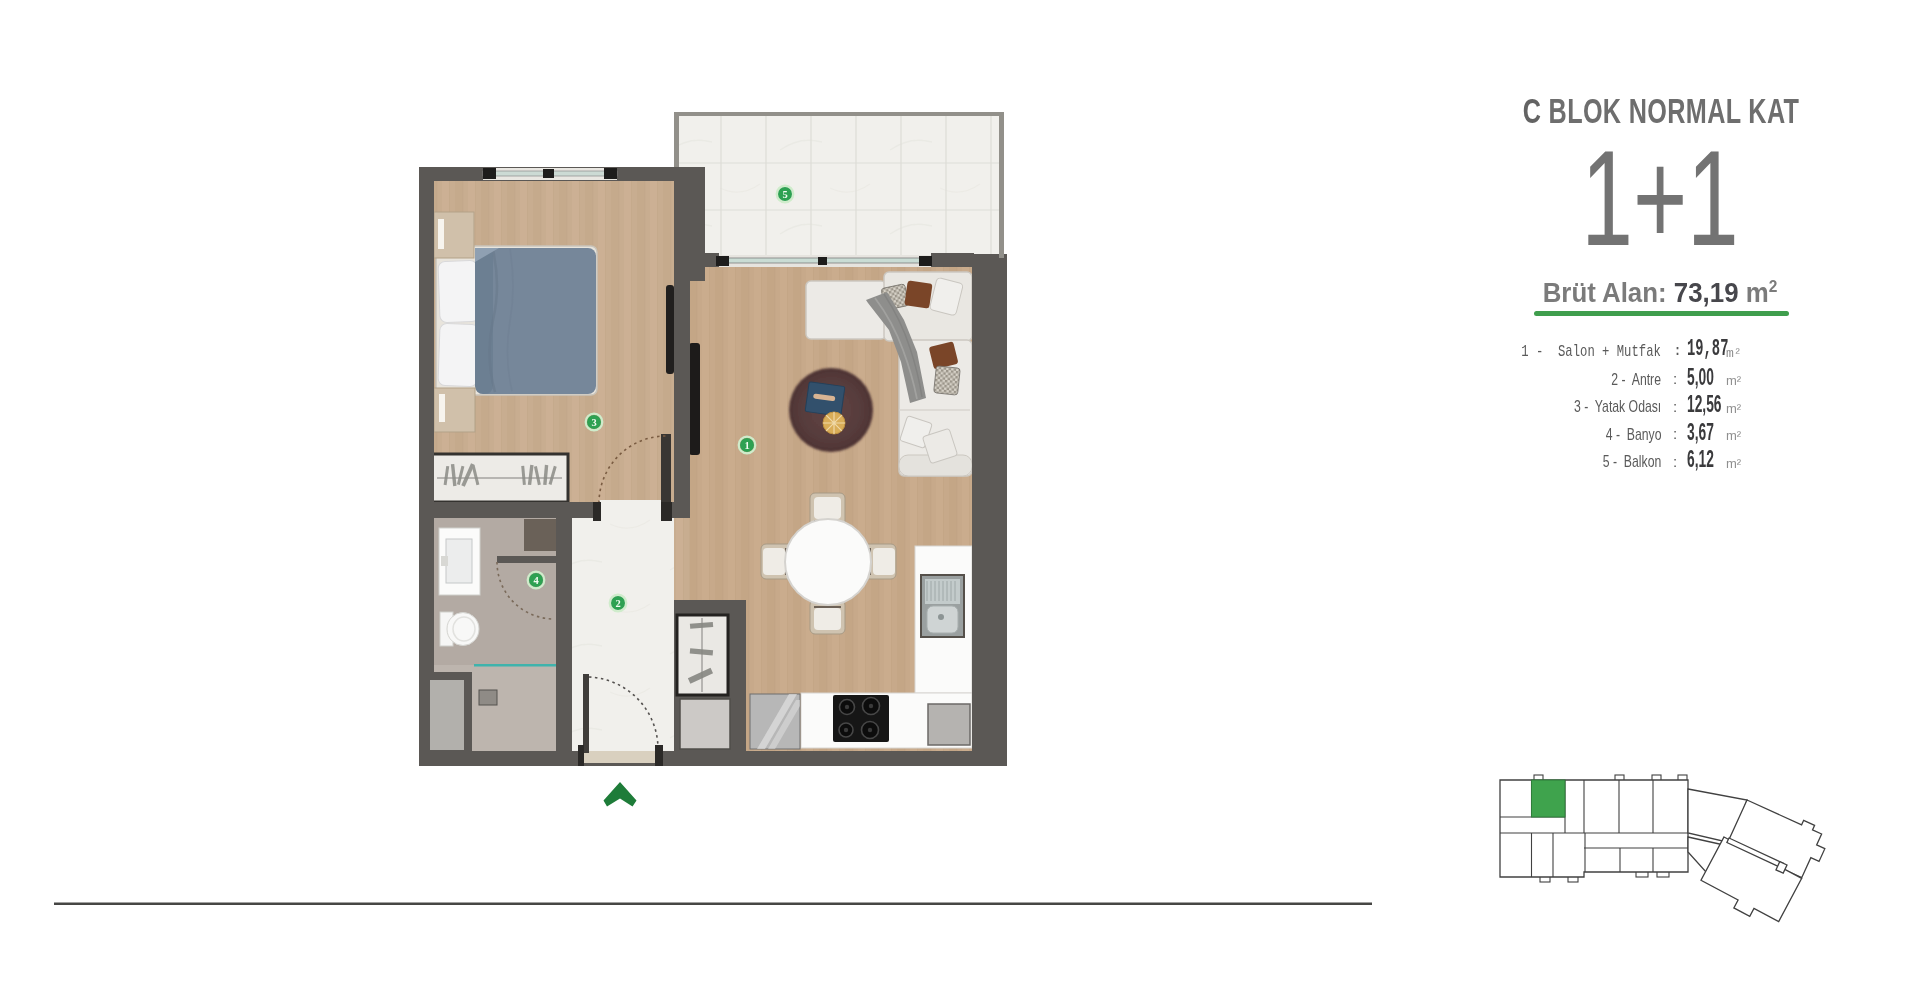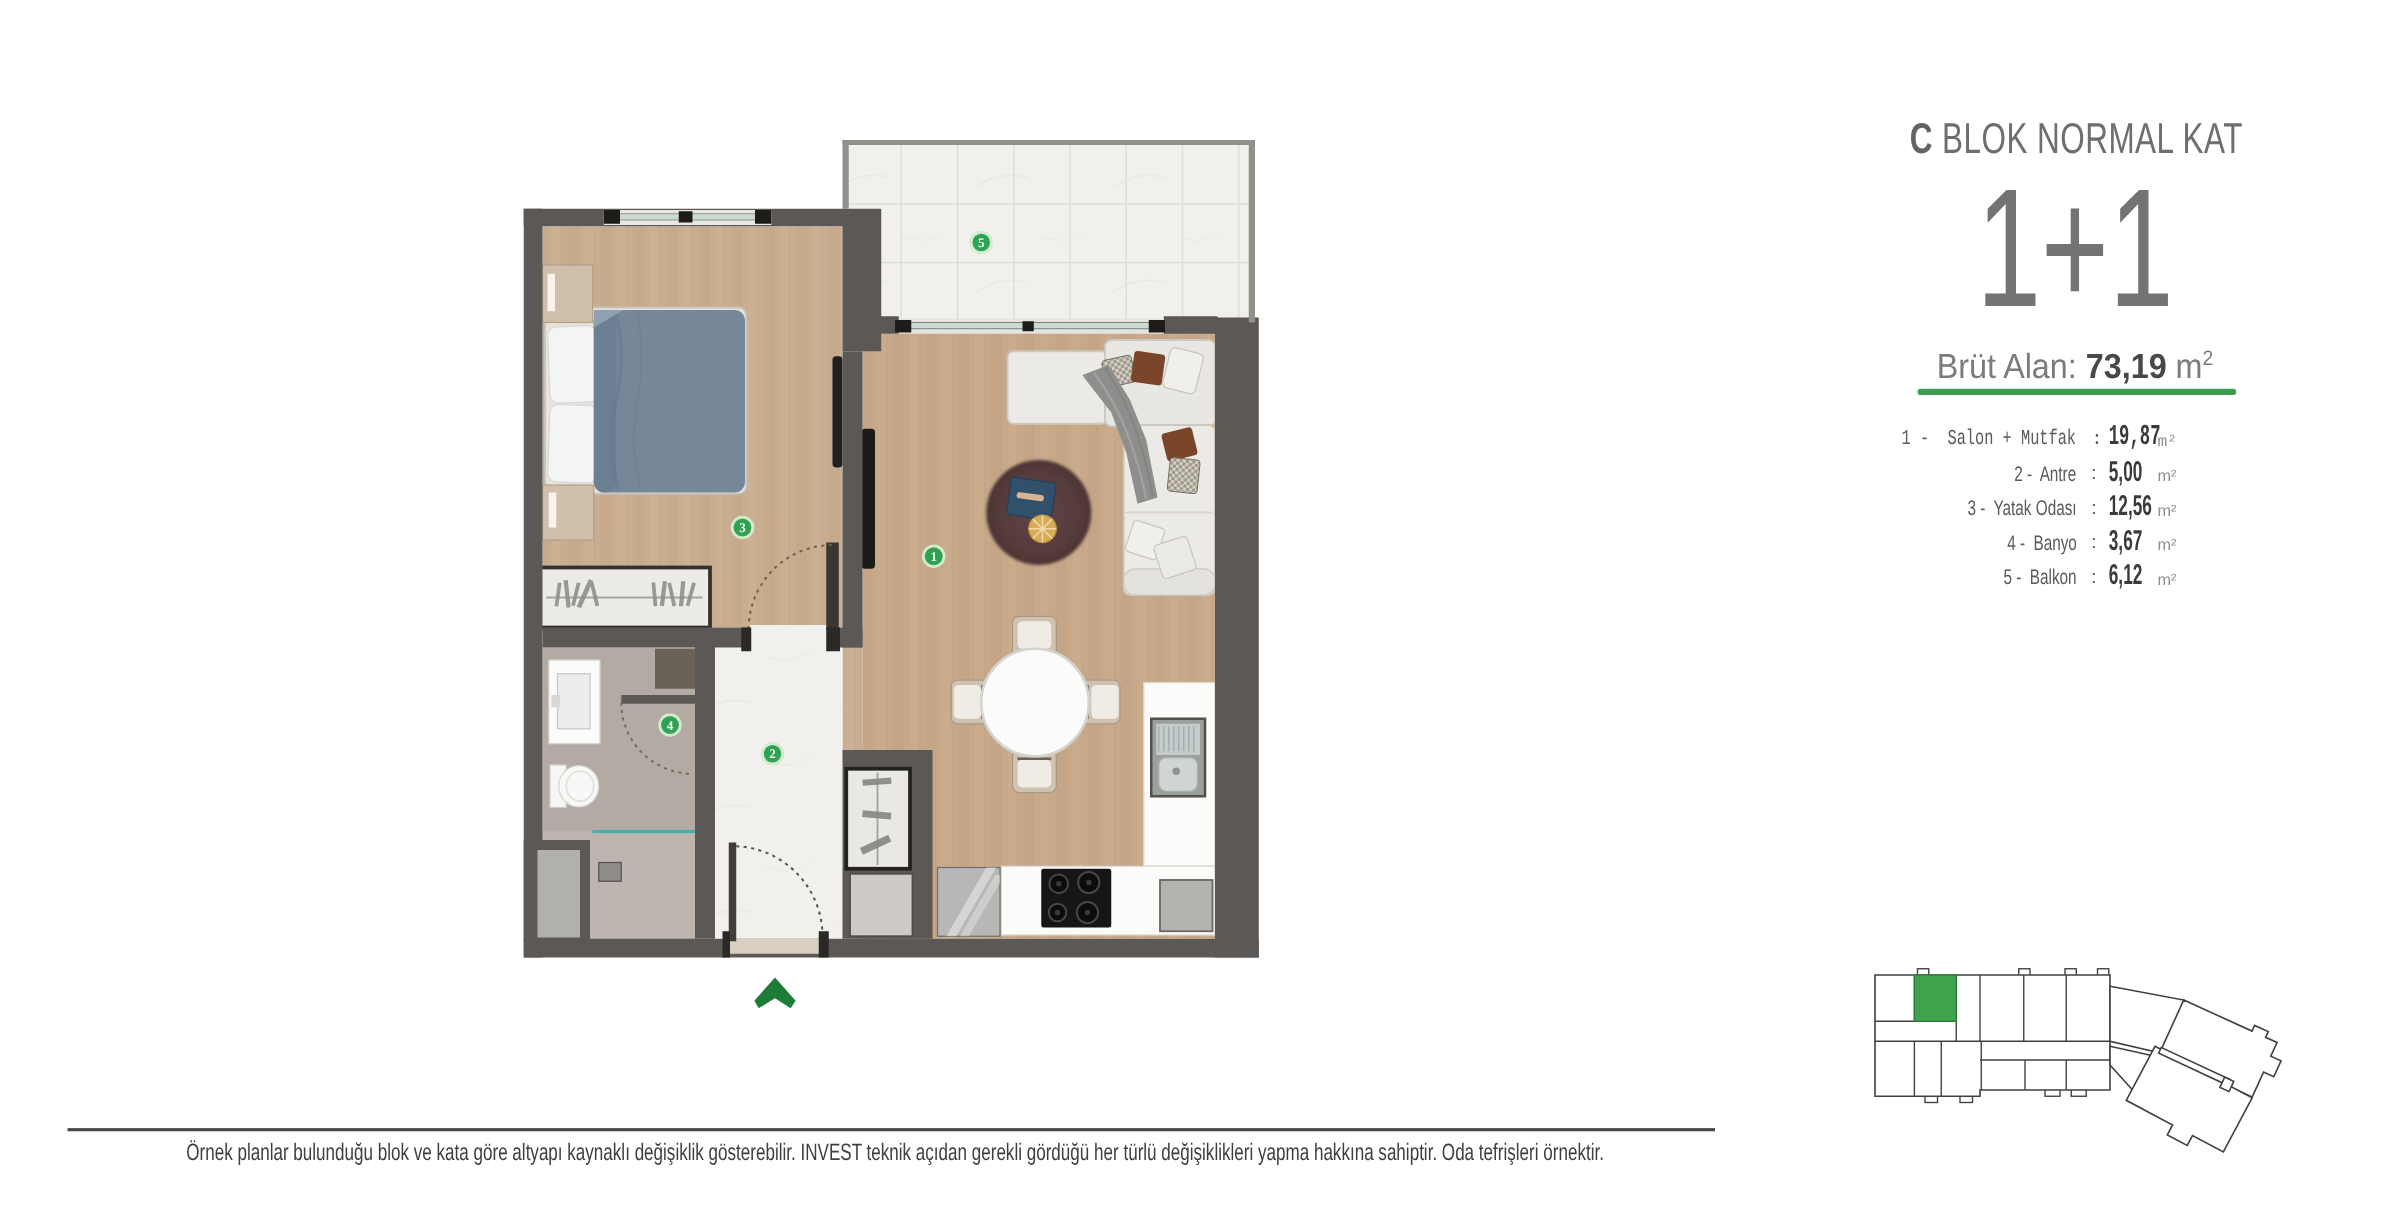--- a/index.html
+++ b/index.html
@@ -1,20 +1,20 @@
 <!DOCTYPE html>
 <html><head>
 <meta charset="utf-8">
 <style>
 html,body{margin:0;padding:0;background:#ffffff;}
 body{width:1920px;height:982px;overflow:hidden;font-family:"Liberation Sans",sans-serif;}
 #stage{position:relative;width:1920px;height:982px;}
 #plan{position:absolute;left:0;top:0;}
 .t{position:absolute;white-space:nowrap;line-height:1;}
-.ctr{transform:translateX(-50%);}
+.ctr{transform:translateX(-50%);font-weight:bold;}
 .sx{display:inline-block;}
 </style>
 </head>
 <body>
 <div id="stage">
 <svg id="plan" width="1920" height="982" viewBox="0 0 1920 982">
 <defs>
 <pattern id="wood" width="26" height="160" patternUnits="userSpaceOnUse">
   <rect width="26" height="160" fill="#c8ad90"></rect>
   <rect x="0" width="9" height="160" fill="#cfb498" opacity="0.5"></rect>
@@ -405,14 +405,13 @@
         <span style="position:absolute;left:276px;top:4.3px;font-size:13px;color:#8f8f8f;">m²</span>
       </div>
   <div style="position:relative;height:27.45px;">
         <span style="position:absolute;right:149px;top:0.9px;display:inline-block;transform:scaleX(0.72);transform-origin:right center;">5 -&nbsp; Balkon</span>
         <span style="position:absolute;left:223px;top:1.5px;font-size:15px;">:</span>
         <span style="position:absolute;left:237px;top:-4.2px;font-size:23px;font-weight:bold;color:#3a3a3c;display:inline-block;transform:scaleX(0.60);transform-origin:left center;">6,12</span>
         <span style="position:absolute;left:276px;top:4.3px;font-size:13px;color:#8f8f8f;">m²</span>
       </div>
 </div>
 
-<div class="t" style="left:149px;top:912.5px;font-size:19px;color:#3e3e3e;"><span class="sx" style="transform:scaleX(0.718);transform-origin:left center;">Örnek planlar bulunduğu blok ve kata göre altyapı kaynaklı değişiklik gösterebilir. INVEST teknik açıdan gerekli gördüğü her türlü değişiklikleri yapma hakkına sahiptir. Oda tefrişleri örnektir.</span></div>
 </div>
 
 </body></html>

